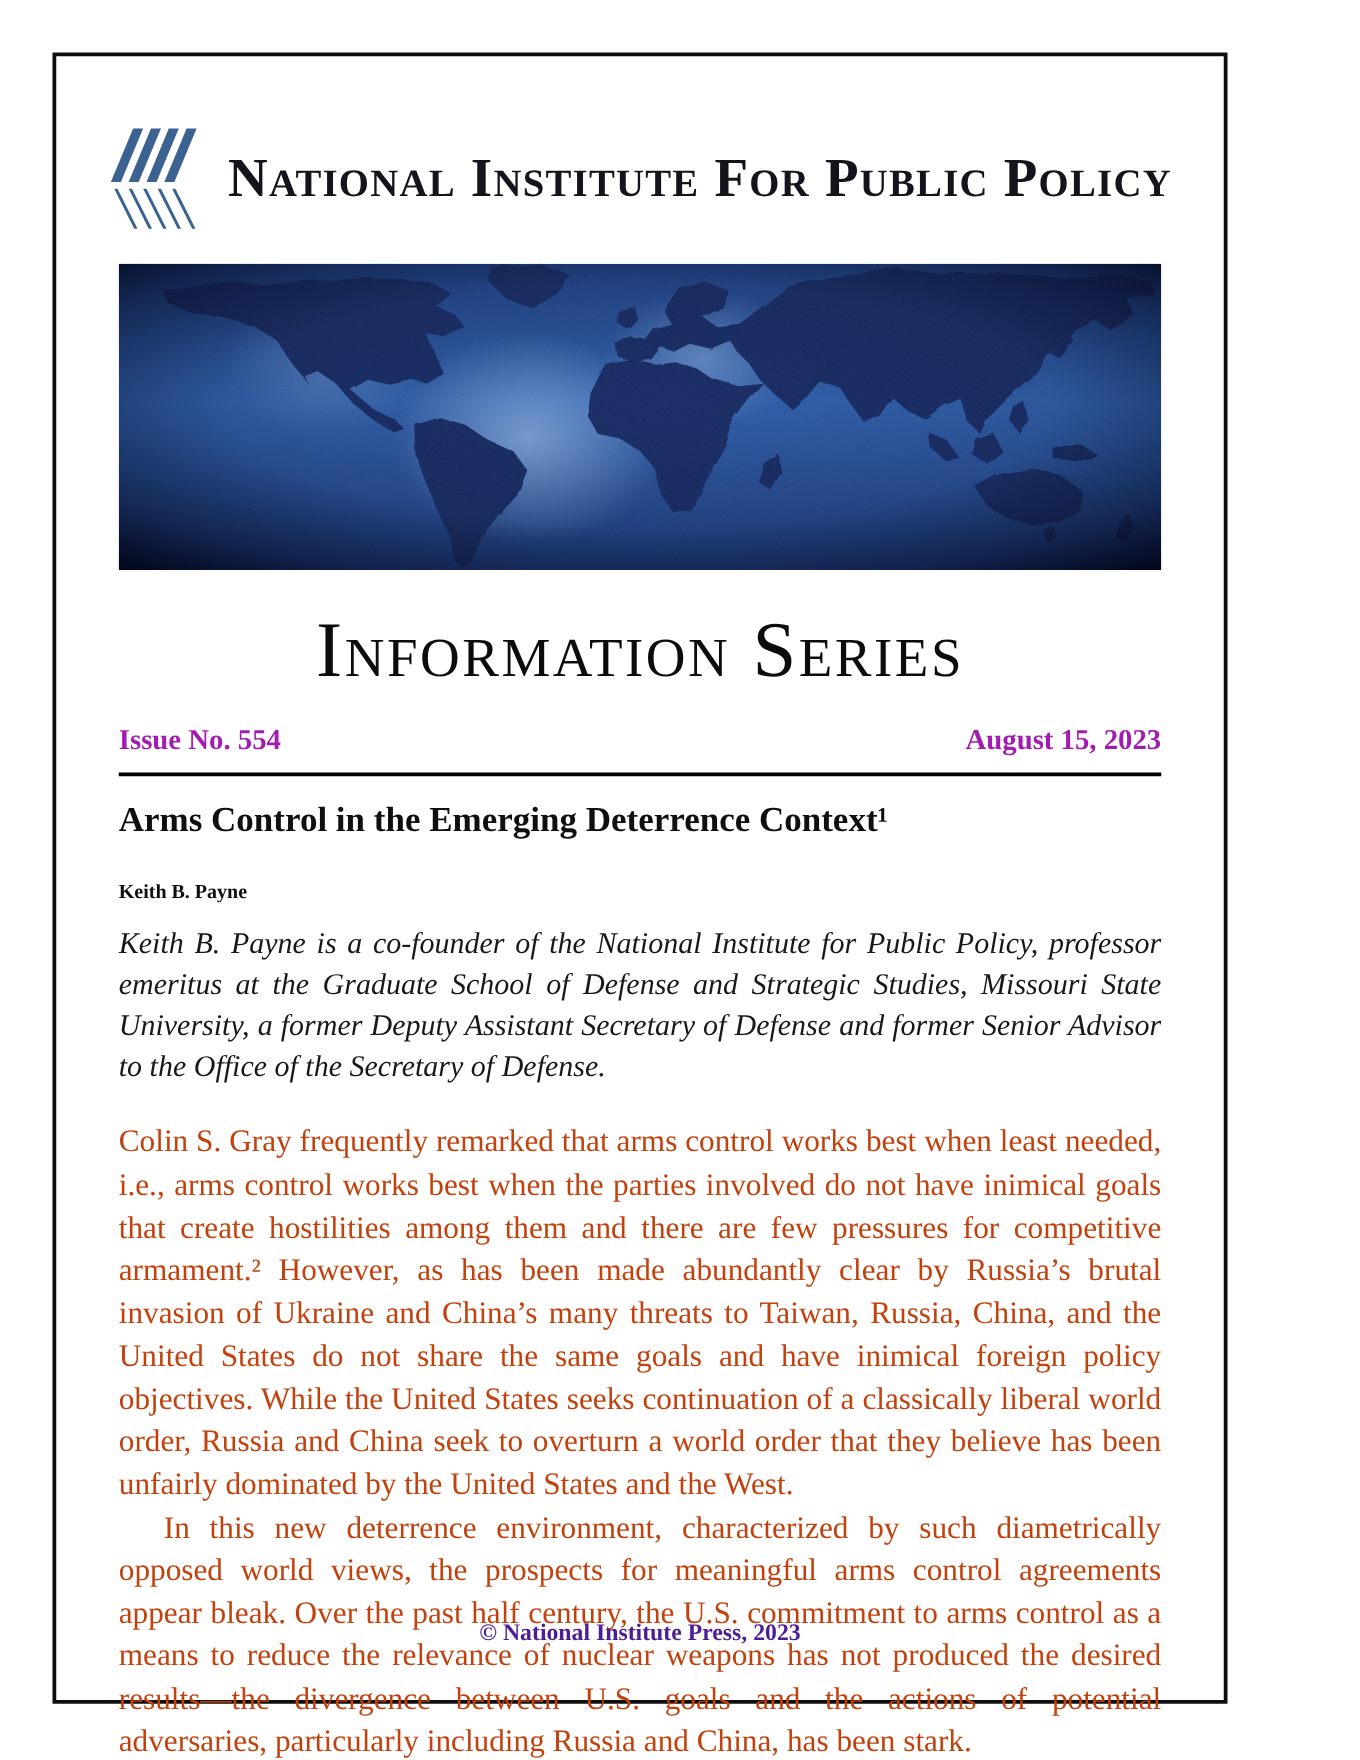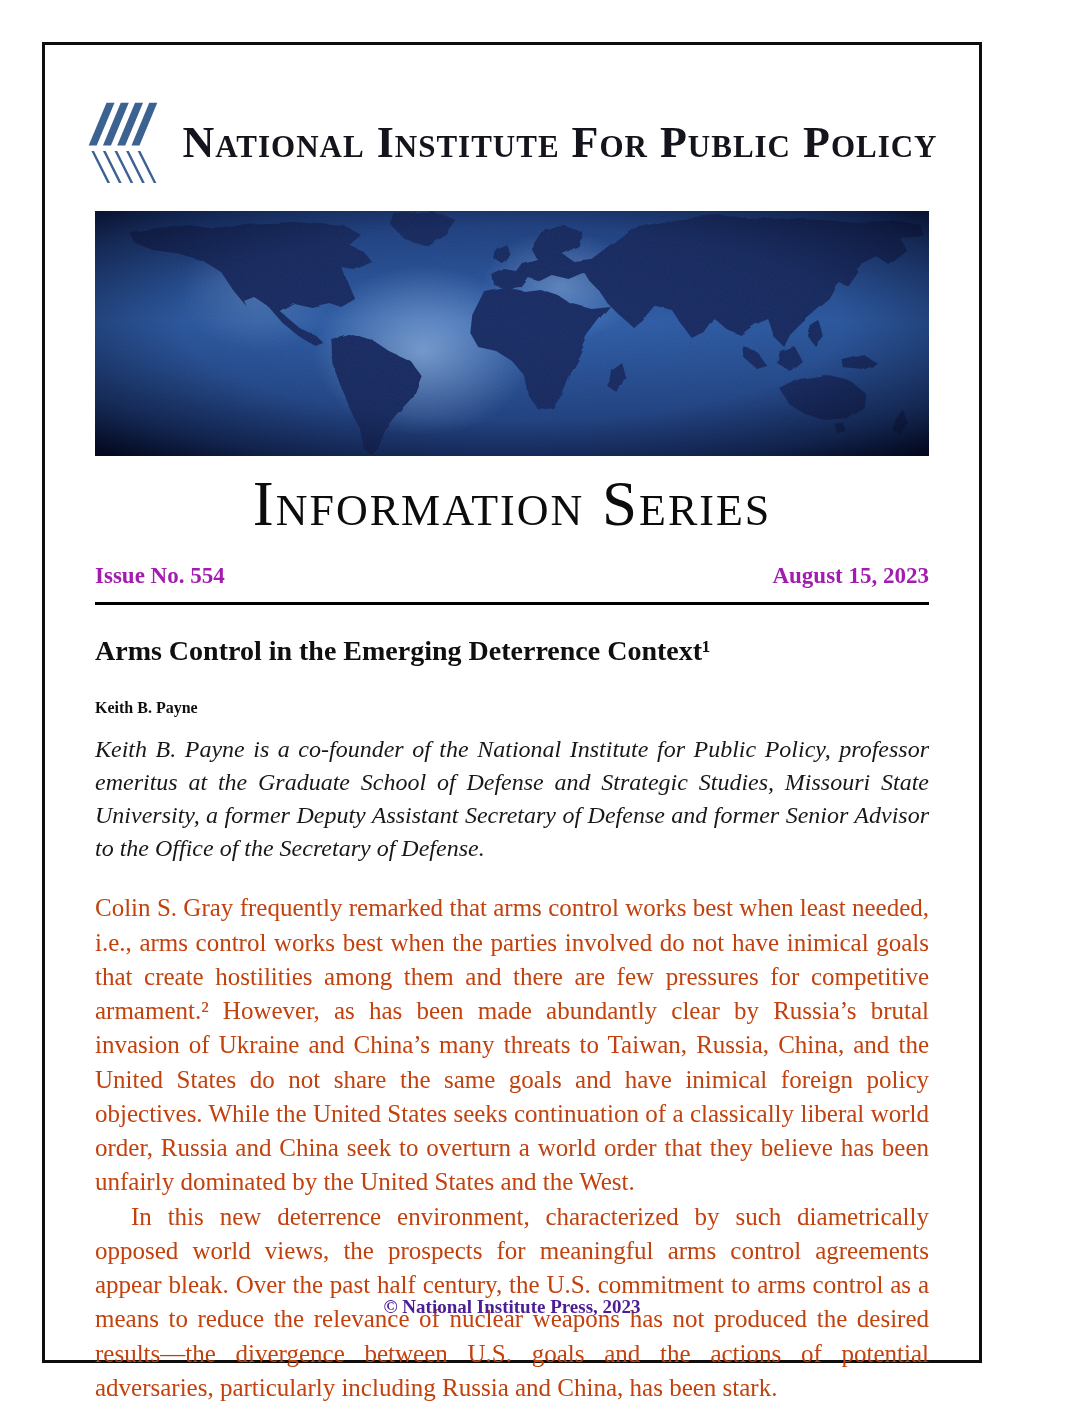--- a/index.html
+++ b/index.html
@@ -20,34 +20,34 @@
   .org-name {
     font-variant:small-caps; font-weight:700; font-size:44px;
     letter-spacing:1px; color:#14141d; white-space:nowrap;
   }
 
   
   .map-banner { margin-top:24px; width:834px; height:245px; display:block; }
 
   
   .masthead {
-    margin-top:12px; text-align:center;
+    margin-top:28px; text-align:center;
     font-variant:small-caps; font-weight:500; font-size:63px;
     letter-spacing:2px; color:#0c0c0c;
   }
 
   
   .issue-row {
     margin-top:22px; display:flex; justify-content:space-between;
     font-weight:700; font-size:23px; color:#a21caf;
   }
   .rule { margin-top:13px; border-top:3px solid #000; }
 
   
-  .article-title { margin-top:30px; font-weight:700; font-size:28px; color:#0f0f0f; }
+  .article-title { margin-top:20px; font-weight:700; font-size:28px; color:#0f0f0f; }
   .author-block { margin-top:32px; }
   .author-name { font-weight:700; font-size:16px; color:#0f0f0f; }
   .author-bio {
     margin-top:16px; font-style:italic; font-size:24px; line-height:1.38;
     text-align:justify; color:#181818;
   }
   .body-text { margin-top:26px; }
   .body-text p {
     font-size:25px; line-height:1.37; text-align:justify; color:#c2410c;
   }

